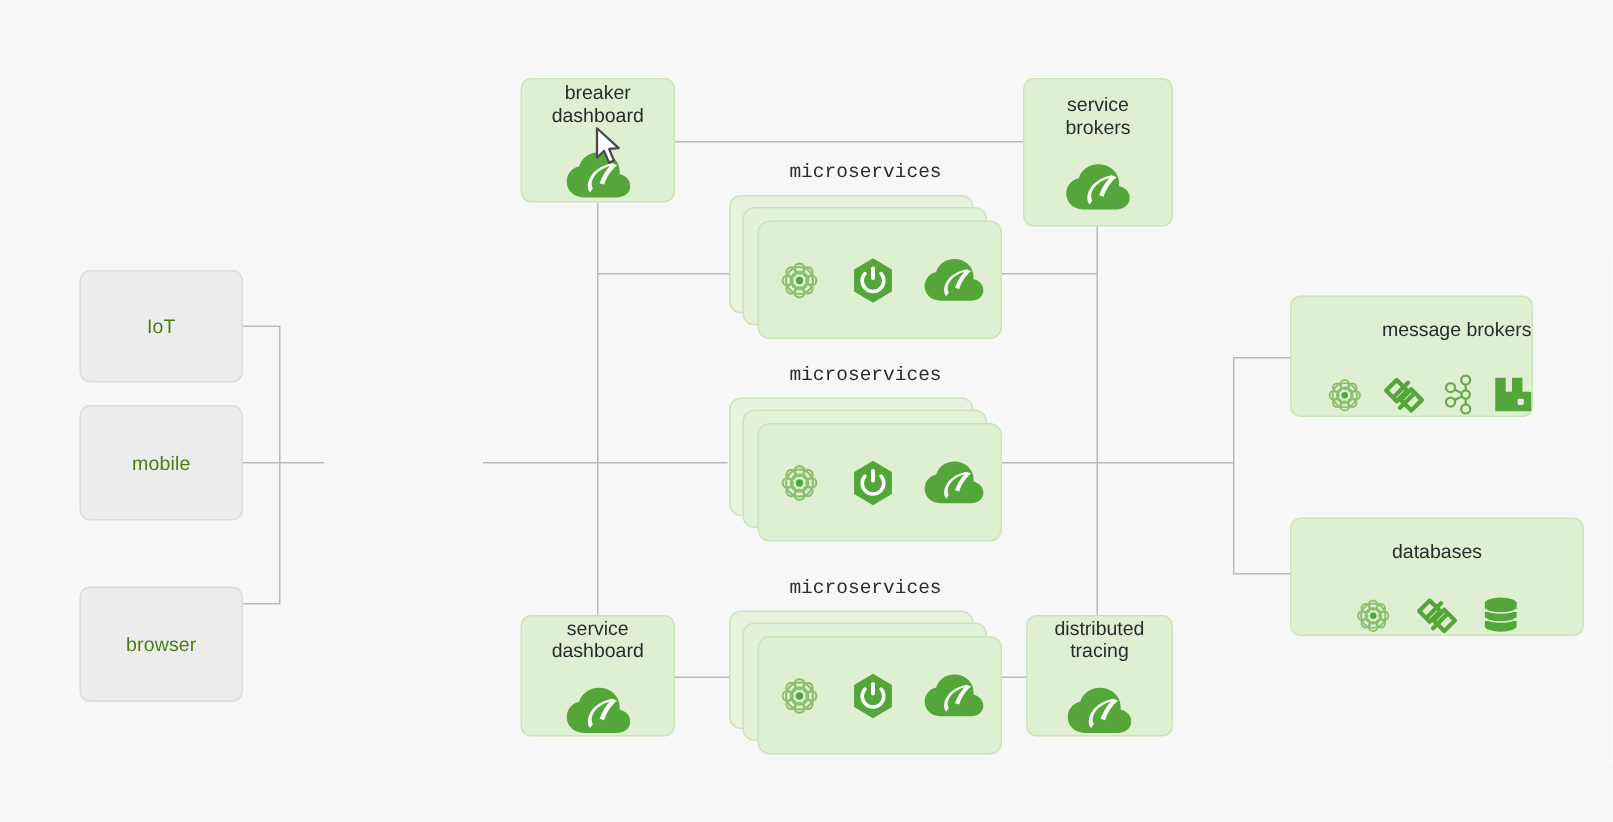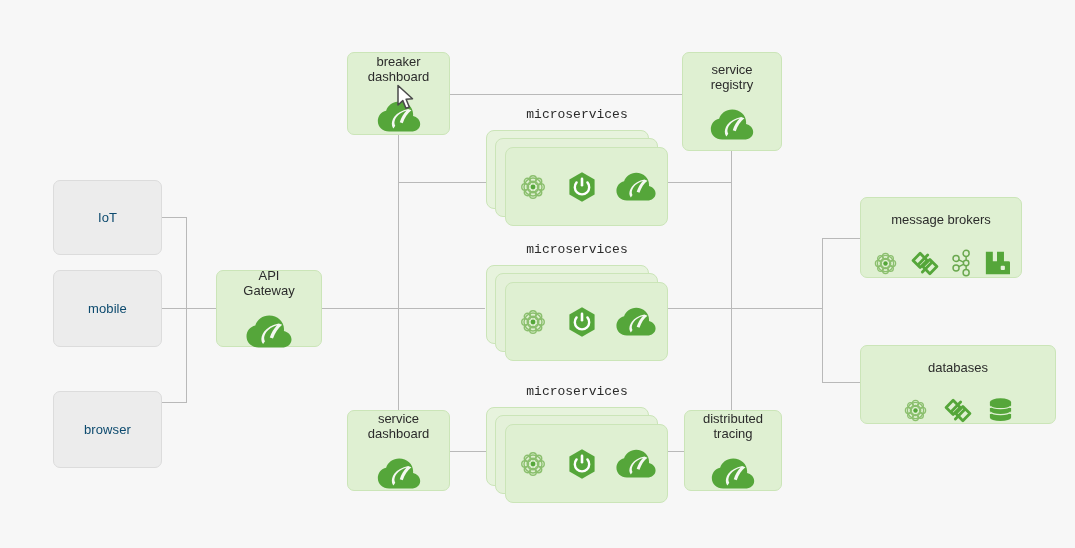--- a/index.html
+++ b/index.html
@@ -37,21 +37,21 @@
     gap: 12px;
   }
 
   
   .node.client {
     background: #ececec;
     border: 1px solid #dcdcdc;
   }
   .node.client .node-label {
     font-size: 13px;
-    color: #0c4a6e;
+    color: #4d7c0f;
     letter-spacing: .1px;
   }
 
   
   .node.spring {
     background: #dff0d2;
     border: 1px solid #cbe5b8;
   }
   .node.spring .node-label {
     font-size: 13px;
@@ -149,50 +149,38 @@
   </div>
 
   <div class="node client" style="left:53px; top:270px; width:109px; height:77px;">
     <span class="node-label">mobile</span>
   </div>
 
   <div class="node client" style="left:53px; top:365px; width:109px; height:77px;margin-top:26px;">
     <span class="node-label">browser</span>
   </div>
 
-  <div class="node spring" style="left:216px; top:270px; width:106px; height:77px;">
-    <span class="node-label">
-      <span>API</span><br>
-      <span>Gateway</span>
-    </span>
-    <span class="icon">
-      <svg width="46" height="34" viewBox="0 0 46 34" aria-hidden="true">
-        <path d="M12.5 32.5C5.6 32.5 0.5 27.6 0.5 21.3c0-5.4 3.7-9.8 8.8-10.9C11.1 4.6 16.6 0.5 23.2 0.5c8.3 0 14.8 5.9 14.8 13.6 0 0.6 0 1.2-0.1 1.8 4.3 1 7.6 4.3 7.6 8.5 0 4.9-4.4 8.1-9.6 8.1H12.5z" fill="#55a63a"></path>
-        <path d="M32.8 8.4c-6.6 1.3-11.6 4.2-14.6 8.2-2.4 3.2-3.3 6.8-2.6 9.7 0.3 1.1 0.8 2 1.5 2.8l1.9-2.9c-0.3-0.5-0.6-1.1-0.7-1.7-0.5-2.2 0.2-4.9 2.1-7.5 2.2-3 5.9-5.4 10.6-6.8-3.1 3.3-5.6 7.5-7.2 12.3l3.2 1.1c1.9-5.8 5.2-10.7 9.2-13.8l-3.4-1.4z" fill="#f4f8f1"></path>
-      </svg>
-    </span>
-  </div>
 
   <div class="node spring" style="left:347px; top:52px; width:103px; height:83px;">
     <span class="node-label">
       <span>breaker</span><br>
       <span>dashboard</span>
     </span>
     <span class="icon">
       <svg width="44" height="32" viewBox="0 0 46 34" aria-hidden="true">
         <path d="M12.5 32.5C5.6 32.5 0.5 27.6 0.5 21.3c0-5.4 3.7-9.8 8.8-10.9C11.1 4.6 16.6 0.5 23.2 0.5c8.3 0 14.8 5.9 14.8 13.6 0 0.6 0 1.2-0.1 1.8 4.3 1 7.6 4.3 7.6 8.5 0 4.9-4.4 8.1-9.6 8.1H12.5z" fill="#55a63a"></path>
         <path d="M32.8 8.4c-6.6 1.3-11.6 4.2-14.6 8.2-2.4 3.2-3.3 6.8-2.6 9.7 0.3 1.1 0.8 2 1.5 2.8l1.9-2.9c-0.3-0.5-0.6-1.1-0.7-1.7-0.5-2.2 0.2-4.9 2.1-7.5 2.2-3 5.9-5.4 10.6-6.8-3.1 3.3-5.6 7.5-7.2 12.3l3.2 1.1c1.9-5.8 5.2-10.7 9.2-13.8l-3.4-1.4z" fill="#f4f8f1"></path>
       </svg>
     </span>
   </div>
 
   <div class="node spring" style="left:682px; top:52px; width:100px; height:99px;">
     <span class="node-label">
       <span>service</span><br>
-      <span>registry</span>
+      <span>brokers</span>
     </span>
     <span class="icon">
       <svg width="44" height="32" viewBox="0 0 46 34" aria-hidden="true">
         <path d="M12.5 32.5C5.6 32.5 0.5 27.6 0.5 21.3c0-5.4 3.7-9.8 8.8-10.9C11.1 4.6 16.6 0.5 23.2 0.5c8.3 0 14.8 5.9 14.8 13.6 0 0.6 0 1.2-0.1 1.8 4.3 1 7.6 4.3 7.6 8.5 0 4.9-4.4 8.1-9.6 8.1H12.5z" fill="#55a63a"></path>
         <path d="M32.8 8.4c-6.6 1.3-11.6 4.2-14.6 8.2-2.4 3.2-3.3 6.8-2.6 9.7 0.3 1.1 0.8 2 1.5 2.8l1.9-2.9c-0.3-0.5-0.6-1.1-0.7-1.7-0.5-2.2 0.2-4.9 2.1-7.5 2.2-3 5.9-5.4 10.6-6.8-3.1 3.3-5.6 7.5-7.2 12.3l3.2 1.1c1.9-5.8 5.2-10.7 9.2-13.8l-3.4-1.4z" fill="#f4f8f1"></path>
       </svg>
     </span>
   </div>
 
   <div class="node spring" style="left:347px; top:410px; width:103px; height:81px;">
@@ -334,21 +322,21 @@
       </span>
       <span class="icon">
         <svg width="40" height="30" viewBox="0 0 46 34" aria-hidden="true">
           <path d="M12.5 32.5C5.6 32.5 0.5 27.6 0.5 21.3c0-5.4 3.7-9.8 8.8-10.9C11.1 4.6 16.6 0.5 23.2 0.5c8.3 0 14.8 5.9 14.8 13.6 0 0.6 0 1.2-0.1 1.8 4.3 1 7.6 4.3 7.6 8.5 0 4.9-4.4 8.1-9.6 8.1H12.5z" fill="#55a63a"></path>
           <path d="M32.8 8.4c-6.6 1.3-11.6 4.2-14.6 8.2-2.4 3.2-3.3 6.8-2.6 9.7 0.3 1.1 0.8 2 1.5 2.8l1.9-2.9c-0.3-0.5-0.6-1.1-0.7-1.7-0.5-2.2 0.2-4.9 2.1-7.5 2.2-3 5.9-5.4 10.6-6.8-3.1 3.3-5.6 7.5-7.2 12.3l3.2 1.1c1.9-5.8 5.2-10.7 9.2-13.8l-3.4-1.4z" fill="#f4f8f1"></path>
         </svg>
       </span>
     </div>
   </div>
 
-  <div class="node group" style="left:860px; top:197px; width:162px; height:81px;">
+  <div class="node group" style="left:860px; top:197px; width:162px; height:81px;align-items:flex-end;">
     <span class="node-label">message brokers</span>
     <div class="icon-row">
       <span class="icon">
         <svg width="27" height="27" viewBox="0 0 32 32" aria-hidden="true">
           <g fill="none" stroke="#8bbf6e" stroke-width="1.5">
             <circle cx="16" cy="16" r="6.2"></circle>
             <circle cx="16" cy="16" r="9.6"></circle>
             <circle cx="16" cy="7.6" r="3.6"></circle>
             <circle cx="16" cy="24.4" r="3.6"></circle>
             <circle cx="7.6" cy="16" r="3.6"></circle>

